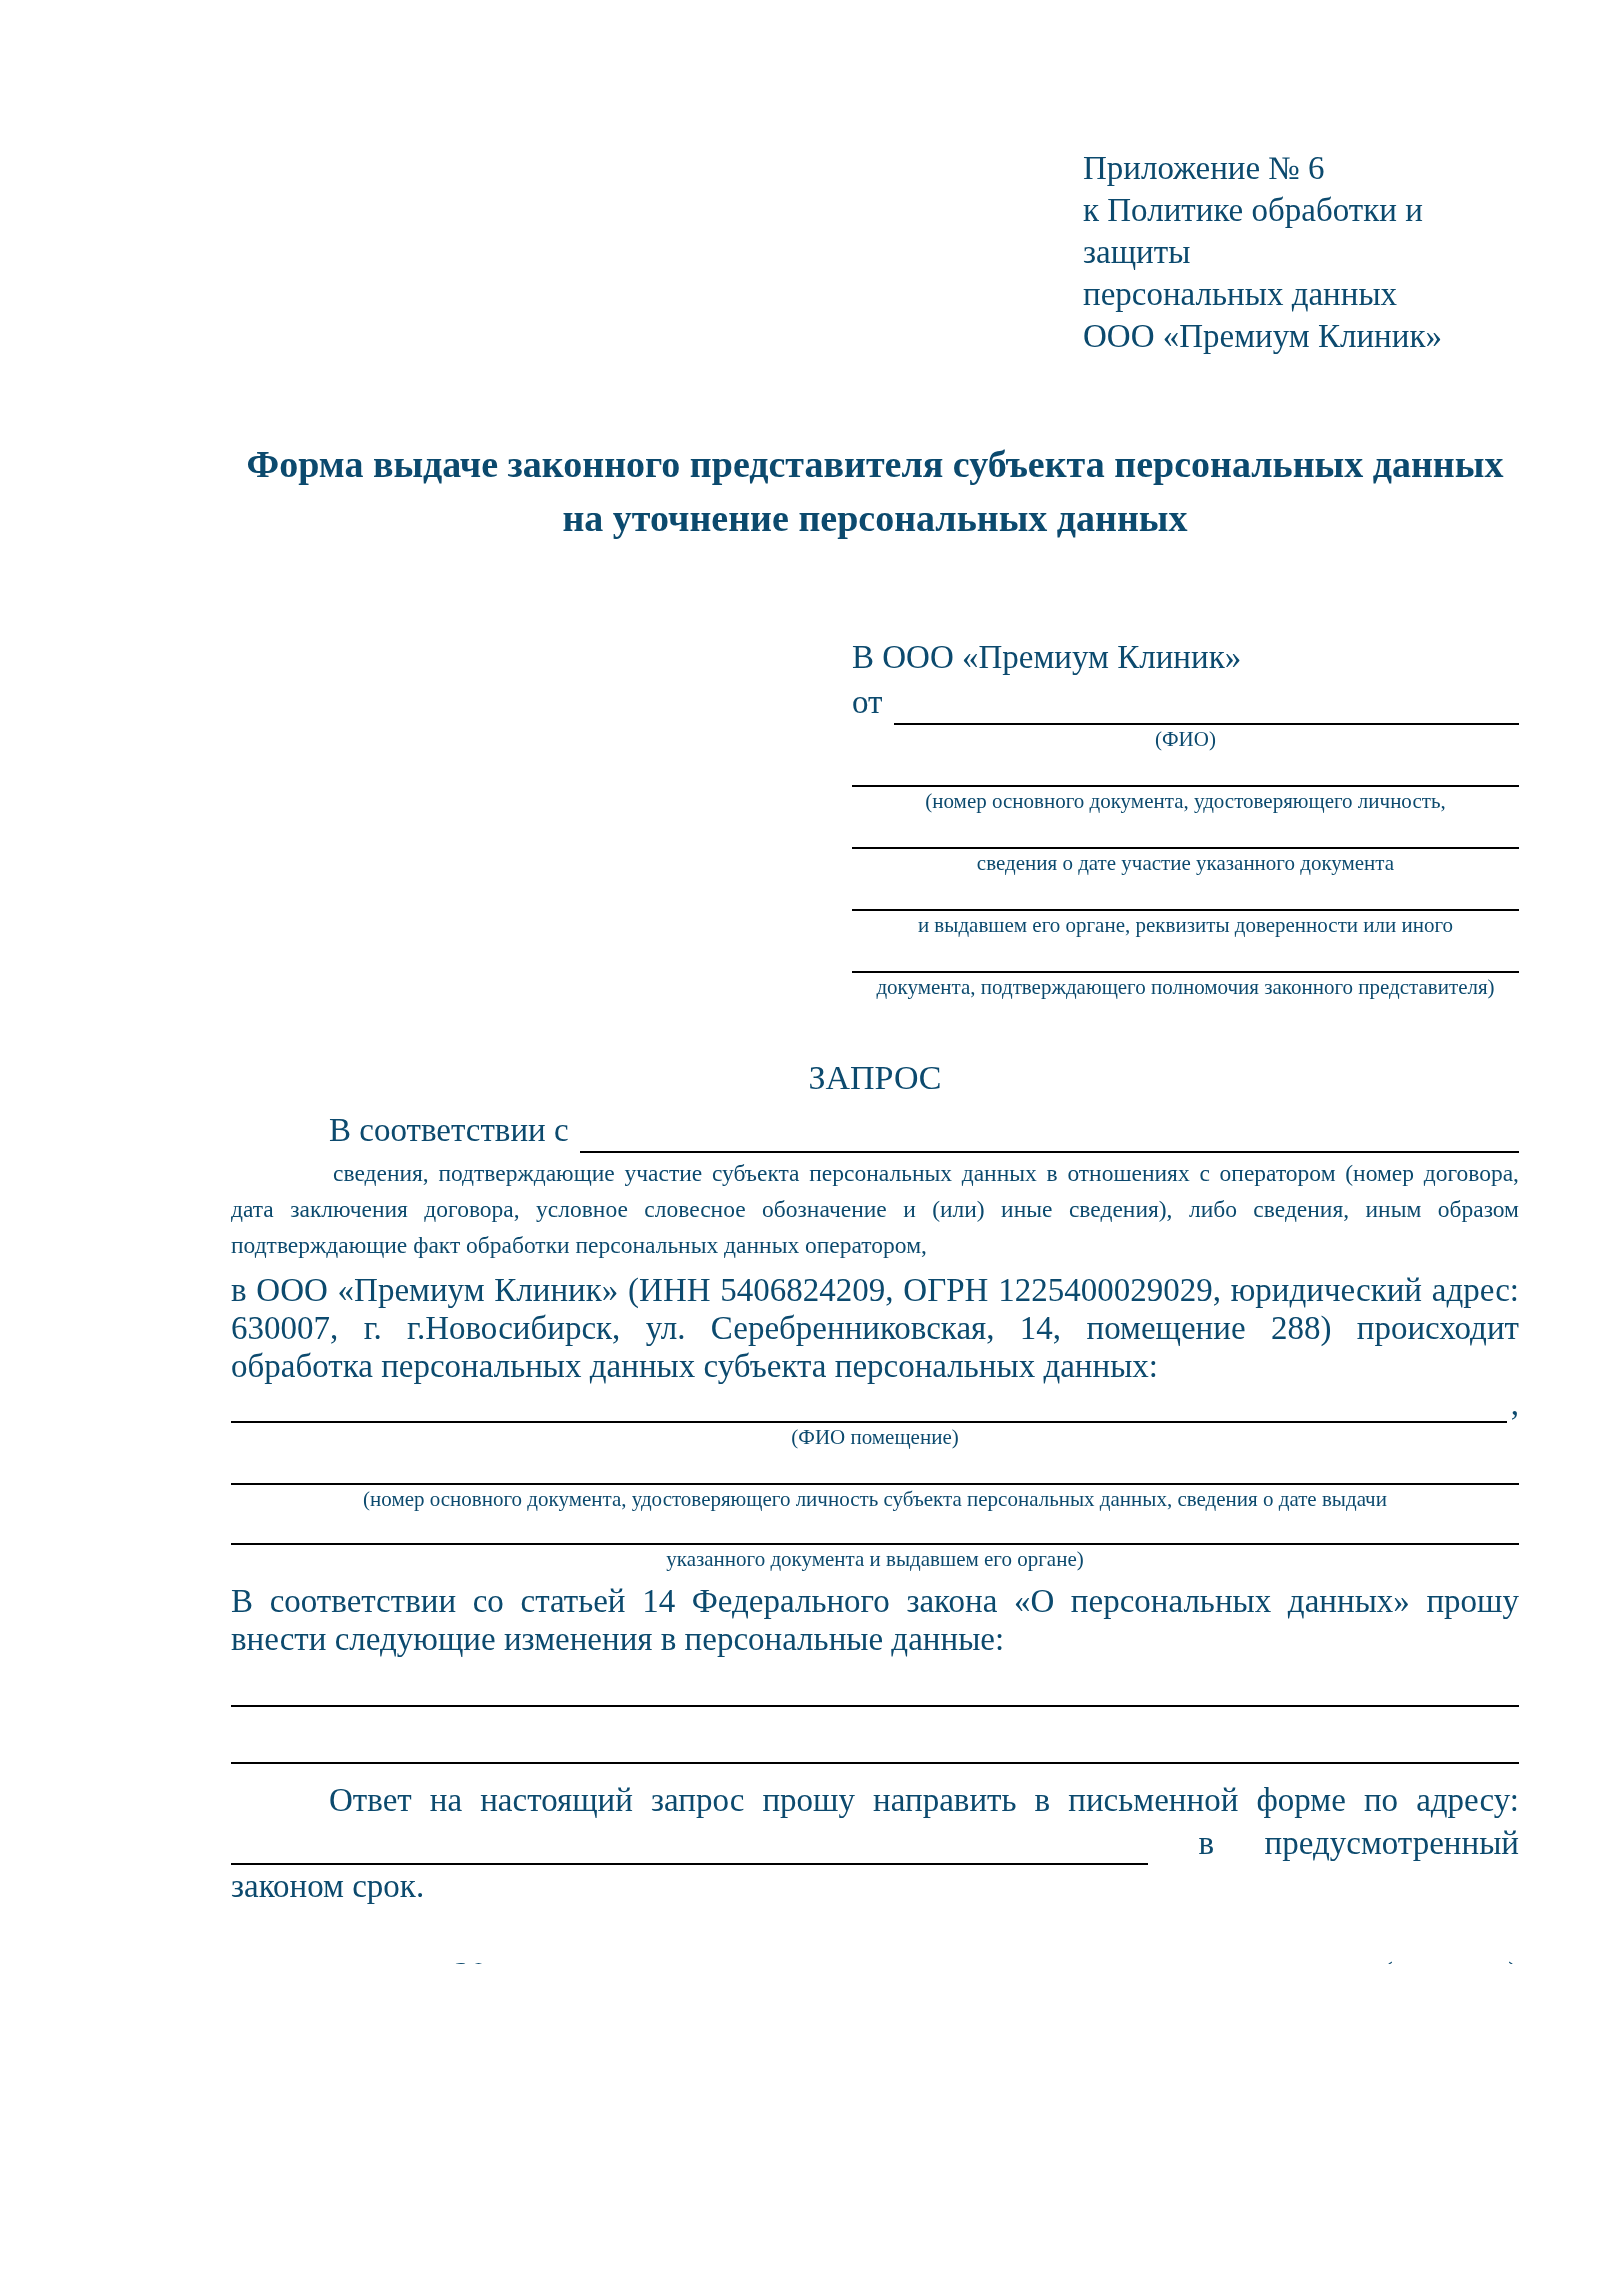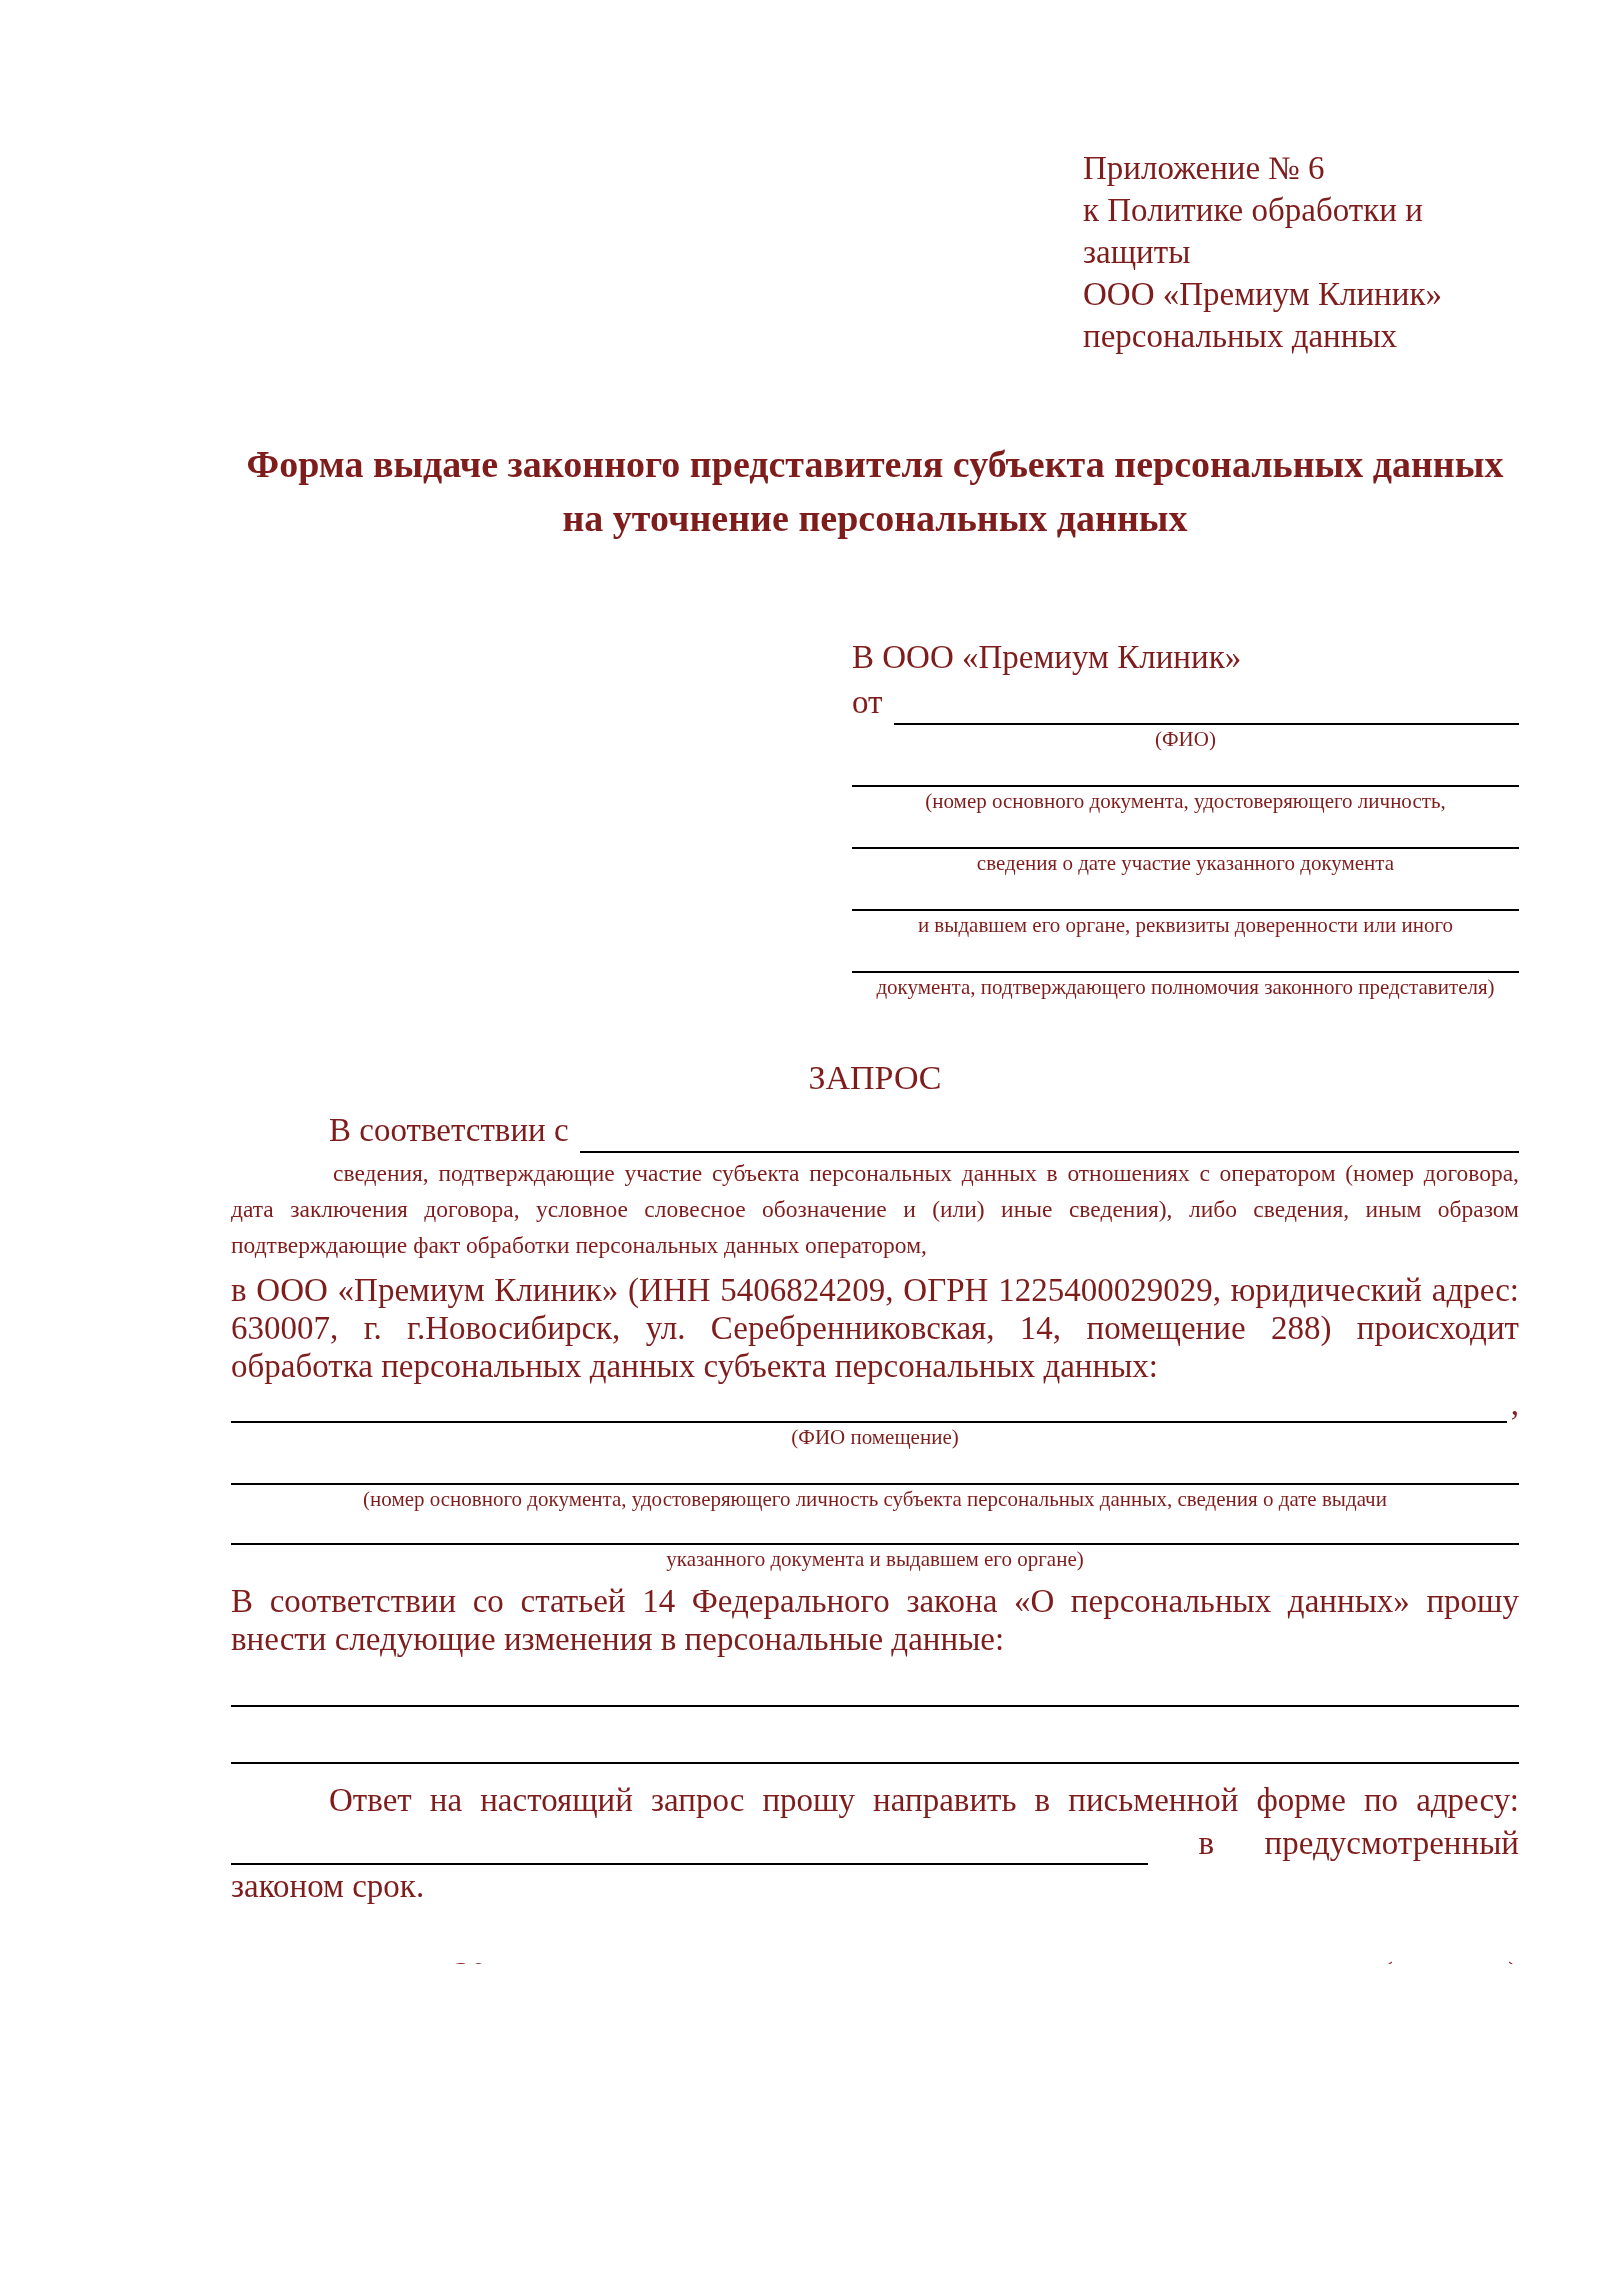--- a/index.html
+++ b/index.html
@@ -2,21 +2,21 @@
 <html><head>
 <meta charset="utf-8">
 <style>
   * { margin: 0; padding: 0; box-sizing: border-box; }
   html, body { background: #ffffff; }
   .page {
     position: relative;
     width: 1621px;
     height: 1964px;
     background: #ffffff;
-    color: #7f1d1d;
+    color: #0c4a6e;
     font-family: "Liberation Serif", "DejaVu Serif", serif;
     overflow: hidden;
   }
   .content {
     position: absolute;
     left: 231px;
     width: 1288px;
     top: 0;
   }
   
@@ -147,22 +147,22 @@
 </style>
 </head>
 <body>
 
 <div class="page">
   <div class="content">
 
     <div class="appendix">
       <div>Приложение № 6</div>
       <div>к Политике обработки и защиты</div>
+      <div>персональных данных</div>
       <div>ООО «Премиум Клиник»</div>
-      <div>персональных данных</div>
     </div>
 
     <div class="form-title">
       <div>Форма выдаче законного представителя субъекта персональных данных</div>
       <div>на уточнение персональных данных</div>
     </div>
 
     <div class="addressee">
       <div>В ООО «Премиум Клиник»</div>
       <div class="from-row">

